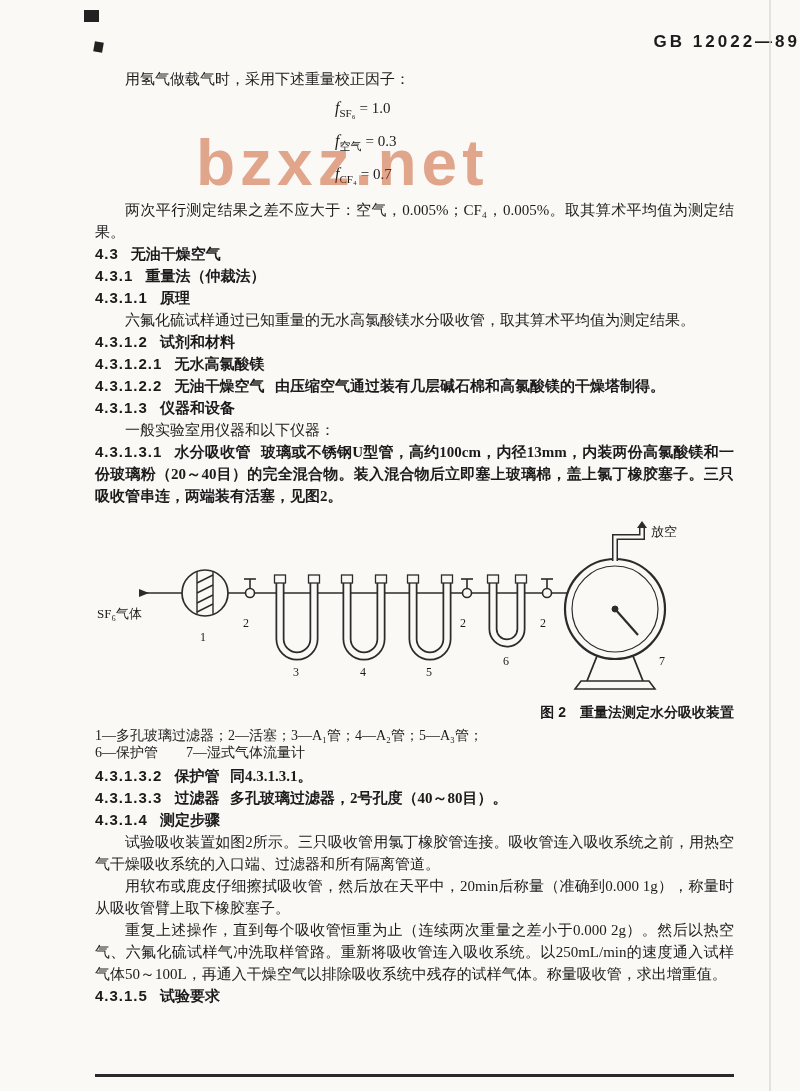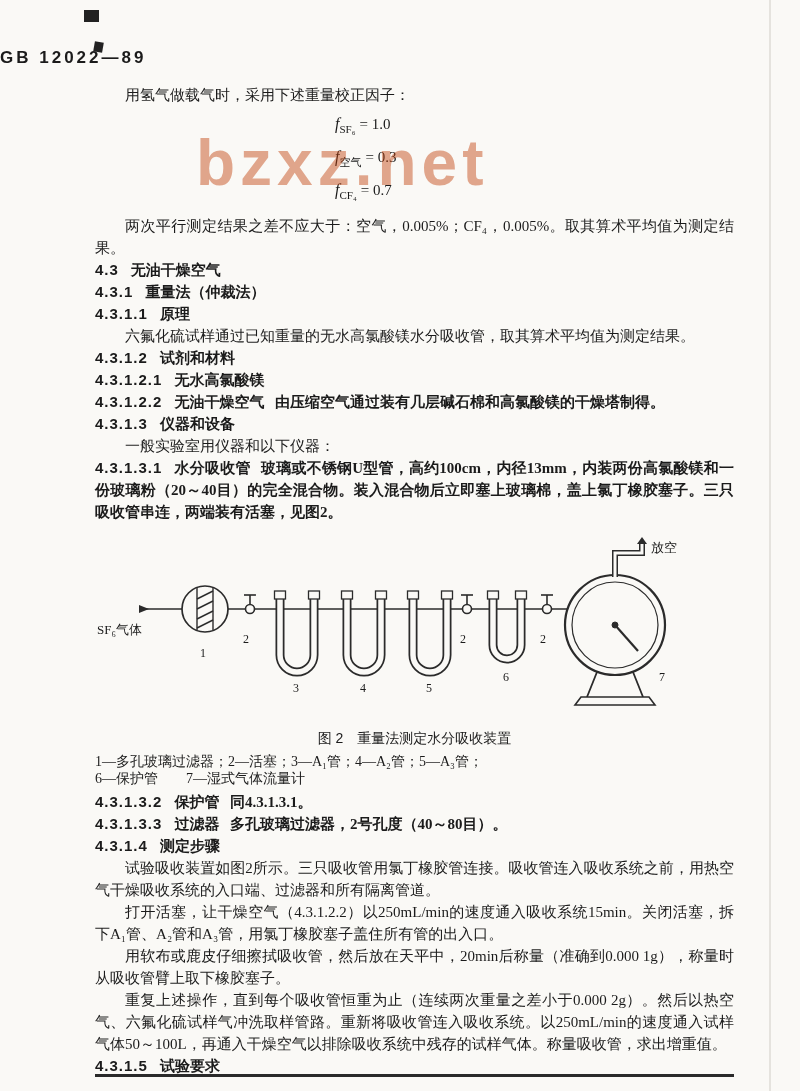--- a/index.html
+++ b/index.html
@@ -9,21 +9,21 @@
     font-family:"Liberation Serif","DejaVu Serif",serif;
     color:#1b1b1b;
     position:relative;
     overflow:hidden;
   }
   .page { position:absolute; inset:0; background:#faf9f6; }
   .edge-right { position:absolute; right:29px; top:0; bottom:0; width:2px; background:#dcdad4; opacity:.7; }
   .artifact { position:absolute; background:#222; z-index:4; }
   .artifact-1 { left:84px; top:10px; width:15px; height:12px; }
   .artifact-2 { left:94px; top:42px; width:9px; height:10px; transform:rotate(10deg); }
-  .doc-header { text-align:left; padding-top:48px; }
+  .doc-header { text-align:right; padding-top:32px; }
   .doc-number {
     font-family:"Liberation Sans","DejaVu Sans",sans-serif;
     font-weight:bold; font-size:17px; letter-spacing:3px;
   }
   .content {
     position:relative; z-index:1;
     margin:16px 66px 0 95px;
     font-size:15px; line-height:22px;
     text-align:justify;
   }
@@ -35,22 +35,22 @@
   .sec-num { margin-right:0.8em; letter-spacing:1px; }
   .sec-body { font-weight:bold; font-family:"Liberation Serif","DejaVu Serif",serif; margin-left:0.7em; }
   .formulas { padding:4px 0 6px 240px; }
   .formula { line-height:28px; font-size:15px; }
   .formula .fi { font-style:italic; font-size:16px; }
   .formula sub { font-size:11px; }
   .formula .feq { margin-left:4px; }
   figure { margin:14px 0 4px 0; }
   .fig-svg { display:block; }
   figcaption {
-    text-align:center; margin-top:10px; font-size:14px;
-    font-family:"Liberation Sans","DejaVu Sans",sans-serif; font-weight:normal;
+    text-align:right; font-size:14px;
+    font-family:"Liberation Sans","DejaVu Sans",sans-serif; font-weight:bold;
   }
   .legend { text-align:left; font-size:14px; line-height:17px; }
   .legend-1 { margin-top:4px; }
   .watermark {
     position:absolute; top:126px; left:196px; z-index:3;
     font-family:"Liberation Sans","DejaVu Sans",sans-serif;
     font-size:64px; font-weight:bold; letter-spacing:5px;
     color:#c2410c; opacity:.45; pointer-events:none;
   }
   .footer-rule { position:absolute; z-index:2; left:95px; right:66px; bottom:14px; height:3px; background:#2a2a2a; }
@@ -183,21 +183,20 @@
       <figcaption>图 2　重量法测定水分吸收装置</figcaption>
       <div class="legend legend-1">1—多孔玻璃过滤器；2—活塞；3—A₁管；4—A₂管；5—A₃管；</div>
       <div class="legend">6—保护管　　7—湿式气体流量计</div>
     </figure>
 
     <p class="mixed"><span class="sec-num">4.3.1.3.2</span><span class="sec-title">保护管</span><span class="sec-body">同4.3.1.3.1。</span></p>
     <p class="mixed"><span class="sec-num">4.3.1.3.3</span><span class="sec-title">过滤器</span><span class="sec-body">多孔玻璃过滤器，2号孔度（40～80目）。</span></p>
     <p class="heading"><span class="sec-num">4.3.1.4</span><span class="sec-title">测定步骤</span></p>
 
     <p class="body">试验吸收装置如图2所示。三只吸收管用氯丁橡胶管连接。吸收管连入吸收系统之前，用热空气干燥吸收系统的入口端、过滤器和所有隔离管道。</p>
-    <p class="body">打开活塞，让干燥空气（4.3.1.2.2）以250mL/min的速度通入吸收系统15min。关闭活塞，拆下A₁管、A₂管和A₃管，用氯丁橡胶塞子盖住所有管的出入口。</p>
     <p class="body">用软布或鹿皮仔细擦拭吸收管，然后放在天平中，20min后称量（准确到0.000 1g），称量时从吸收管臂上取下橡胶塞子。</p>
     <p class="body">重复上述操作，直到每个吸收管恒重为止（连续两次重量之差小于0.000 2g）。然后以热空气、六氟化硫试样气冲洗取样管路。重新将吸收管连入吸收系统。以250mL/min的速度通入试样气体50～100L，再通入干燥空气以排除吸收系统中残存的试样气体。称量吸收管，求出增重值。</p>
 
     <p class="heading"><span class="sec-num">4.3.1.5</span><span class="sec-title">试验要求</span></p>
 
   </main>
 
   <div class="footer-rule"></div>
 </div>
 

